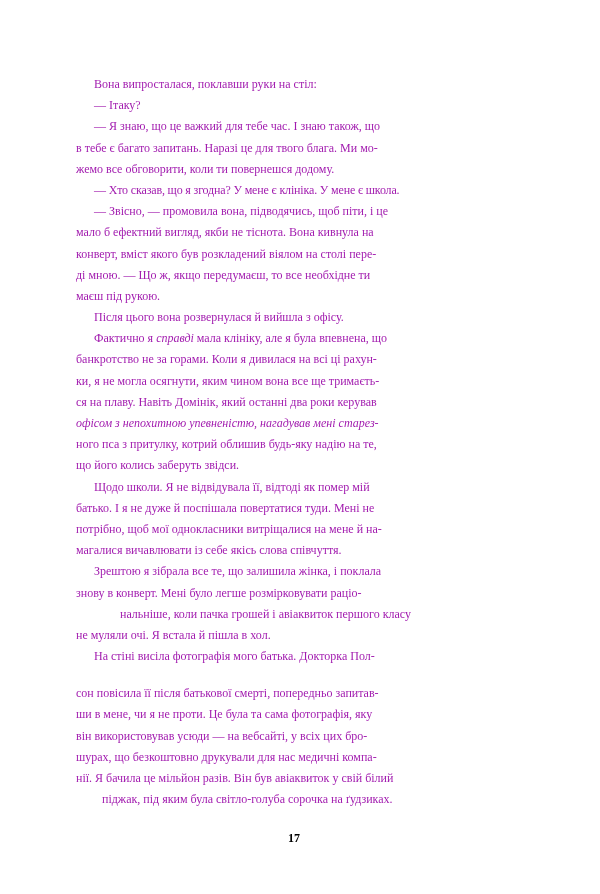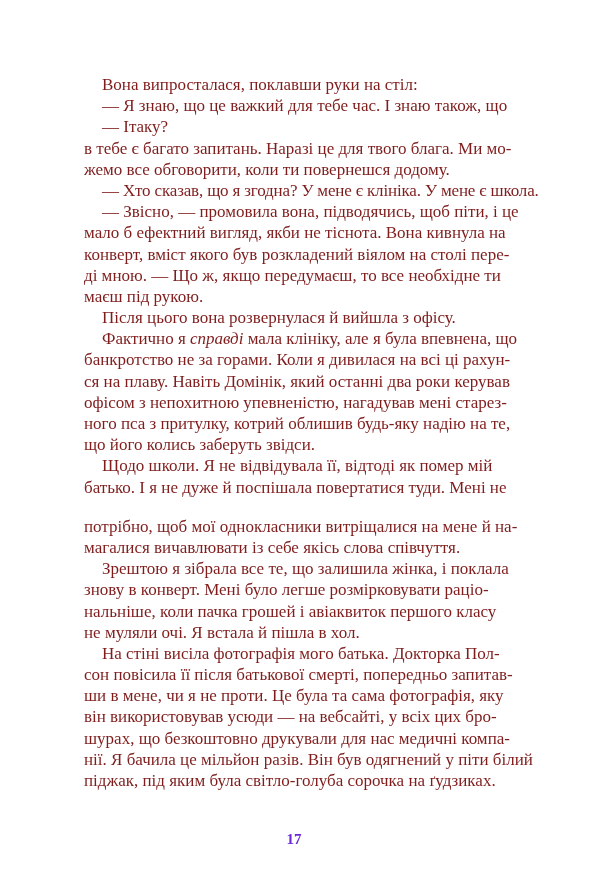--- a/index.html
+++ b/index.html
@@ -1,80 +1,81 @@
 <!DOCTYPE html>
 <html><head>
   <meta charset="utf-8">
   <style>
     html, body { margin: 0; padding: 0; background: #ffffff; }
     body { width: 600px; height: 894px; position: relative; overflow: hidden; }
     .page-text {
       position: absolute;
-      left: 84px;
+      left: 76px;
       top: 74px;
       width: 444px;
       font-family: "Liberation Serif", serif;
-      font-size: 17px;
+      font-size: 12px;
       line-height: 21.2px;
-      color: #7f1d1d;
+      color: #a21caf;
     }
     .line {
       display: block;
       height: 21.2px;
       white-space: nowrap;
       text-align: justify;
       text-align-last: justify;
       overflow: visible;
     }
     .line.indent { padding-left: 18px; }
     .line.last { text-align-last: left; }
     .line span.it { font-style: italic; }
     .page-number {
       position: absolute;
       left: 0;
       width: 588px;
       top: 831px;
       text-align: center;
       font-family: "Liberation Serif", serif;
       font-weight: bold;
-      font-size: 15px;
-      color: #6d28d9;
+      font-size: 12px;
+      color: #000000;
     }
   </style>
 </head>
 <body>
 
 <div class="page-text" id="page-text">
     <div class="line indent last">Вона випросталася, поклавши руки на стіл:</div>
+    <div class="line indent last">— Ітаку?</div>
     <div class="line indent" style="word-spacing: 0px; text-align-last: left; text-align: left;">— Я знаю, що це важкий для тебе час. І знаю також, що</div>
-    <div class="line indent last">— Ітаку?</div>
     <div class="line" style="word-spacing: 0px; text-align-last: left; text-align: right;">в тебе є багато запитань. Наразі це для твого блага. Ми мо-</div>
     <div class="line last">жемо все обговорити, коли ти повернешся додому.</div>
     <div class="line indent last" style="letter-spacing: -0.157031px;">— Хто сказав, що я згодна? У мене є клініка. У мене є школа.</div>
     <div class="line indent" style="word-spacing: 0px; text-align-last: left; text-align: left;">— Звісно, — промовила вона, підводячись, щоб піти, і це</div>
     <div class="line" style="word-spacing: 0px; text-align-last: left; text-align: left;">мало б ефектний вигляд, якби не тіснота. Вона кивнула на</div>
     <div class="line" style="word-spacing: 0px; text-align-last: left; text-align: center;">конверт, вміст якого був розкладений віялом на столі пере-</div>
     <div class="line" style="word-spacing: 0px; text-align-last: left; text-align: left;">ді мною. — Що ж, якщо передумаєш, то все необхідне ти</div>
     <div class="line last">маєш під рукою.</div>
     <div class="line indent last">Після цього вона розвернулася й вийшла з офісу.</div>
     <div class="line indent" style="word-spacing: 0px; text-align-last: left; text-align: left;"><span>Фактично я </span><span class="it">справді</span><span> мала клініку, але я була впевнена, що</span></div>
     <div class="line" style="word-spacing: 0px; text-align-last: left; text-align: left;">банкротство не за горами. Коли я дивилася на всі ці рахун-</div>
+    <div class="line" style="word-spacing: 0px; text-align-last: left; text-align: left;">ки, я не могла осягнути, яким чином вона все ще тримаєть-</div>
     <div class="line" style="word-spacing: 0px; text-align-last: left; text-align: left;">ся на плаву. Навіть Домінік, який останні два роки керував</div>
-    <div class="line" style="word-spacing: 0px; text-align-last: left; text-align: left;">офісом з непохитною упевненістю, нагадував мені старез-</div>
+    <div class="line" style="word-spacing: 0px; text-align-last: left; text-align: left; font-style: italic;">офісом з непохитною упевненістю, нагадував мені старез-</div>
     <div class="line" style="word-spacing: 0px; text-align-last: left; text-align: left;">ного пса з притулку, котрий облишив будь-яку надію на те,</div>
     <div class="line last">що його колись заберуть звідси.</div>
     <div class="line indent" style="word-spacing: 0px; text-align-last: left; text-align: right;">Щодо школи. Я не відвідувала її, відтоді як помер мій</div>
     <div class="line" style="word-spacing: 0px; text-align-last: left; text-align: left;">батько. І я не дуже й поспішала повертатися туди. Мені не</div>
-    <div class="line" style="word-spacing: 0px; text-align-last: left; text-align: right; margin-top: 18px;">потрібно, щоб мої однокласники витріщалися на мене й на-</div>
+    <div class="line" style="word-spacing: 0px; text-align-last: left; text-align: right;">потрібно, щоб мої однокласники витріщалися на мене й на-</div>
     <div class="line last">магалися вичавлювати із себе якісь слова співчуття.</div>
     <div class="line indent" style="word-spacing: 0px; text-align-last: left; text-align: left;">Зрештою я зібрала все те, що залишила жінка, і поклала</div>
     <div class="line" style="word-spacing: 0px; text-align-last: left; text-align: left;">знову в конверт. Мені було легше розмірковувати раціо-</div>
-    <div class="line" style="word-spacing: 0px; text-align-last: left; text-align: right;">нальніше, коли пачка грошей і авіаквиток першого класу</div>
+    <div class="line" style="word-spacing: 0px; text-align-last: left; text-align: right; margin-left: 44px;">нальніше, коли пачка грошей і авіаквиток першого класу</div>
     <div class="line last">не муляли очі. Я встала й пішла в хол.</div>
     <div class="line indent" style="word-spacing: 0px; text-align-last: left; text-align: left;">На стіні висіла фотографія мого батька. Докторка Пол-</div>
-    <div class="line" style="word-spacing: 0px; text-align-last: left; text-align: left;">сон повісила її після батькової смерті, попередньо запитав-</div>
+    <div class="line" style="word-spacing: 0px; text-align-last: left; text-align: left; margin-top: 16px;">сон повісила її після батькової смерті, попередньо запитав-</div>
     <div class="line" style="word-spacing: 0px; text-align-last: left; text-align: right;">ши в мене, чи я не проти. Це була та сама фотографія, яку</div>
     <div class="line" style="word-spacing: 0px; text-align-last: left; text-align: left;">він використовував усюди — на вебсайті, у всіх цих бро-</div>
     <div class="line" style="word-spacing: 0px; text-align-last: left; text-align: center;">шурах, що безкоштовно друкували для нас медичні компа-</div>
-    <div class="line" style="word-spacing: 0px; text-align-last: left; text-align: left;">нії. Я бачила це мільйон разів. Він був одягнений у піти білий</div>
-    <div class="line" style="word-spacing: 0px; text-align-last: left; text-align: left;">піджак, під яким була світло-голуба сорочка на ґудзиках.</div>
+    <div class="line" style="word-spacing: 0px; text-align-last: left; text-align: left;">нії. Я бачила це мільйон разів. Він був авіаквиток у свій білий</div>
+    <div class="line" style="word-spacing: 0px; text-align-last: left; text-align: left; margin-left: 26px;">піджак, під яким була світло-голуба сорочка на ґудзиках.</div>
   </div>
 <div class="page-number">17</div>
 
 </body></html>

